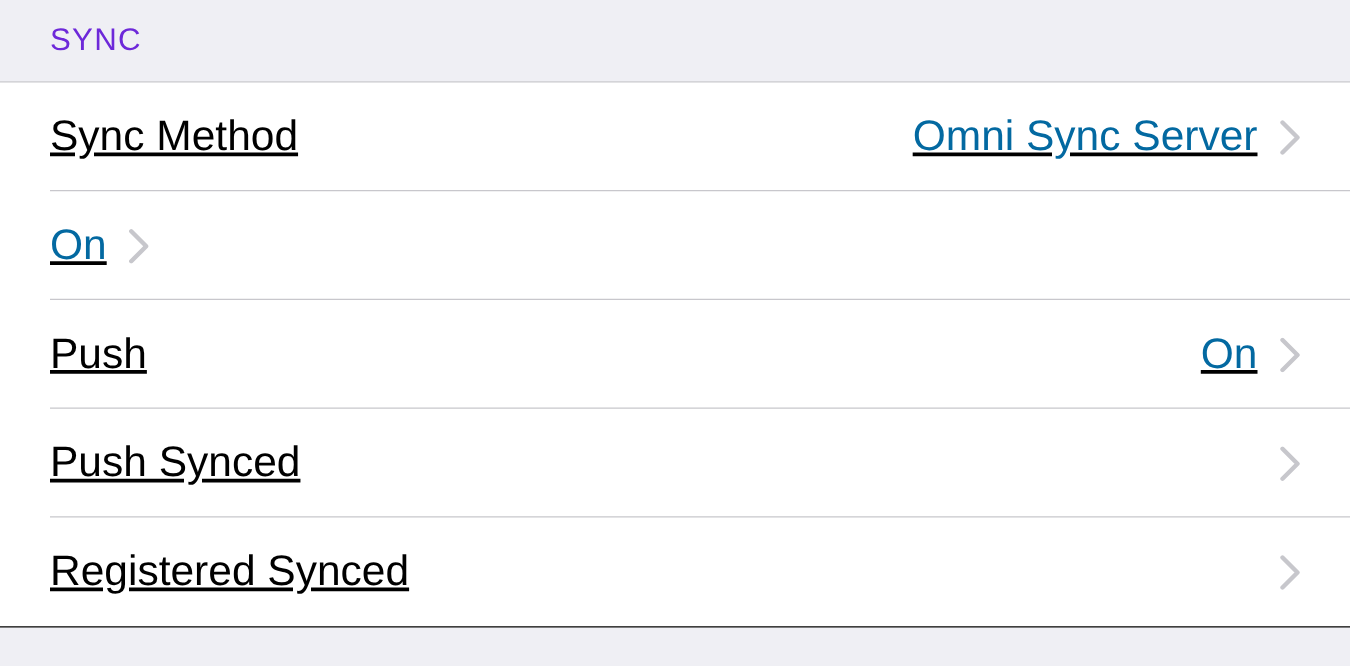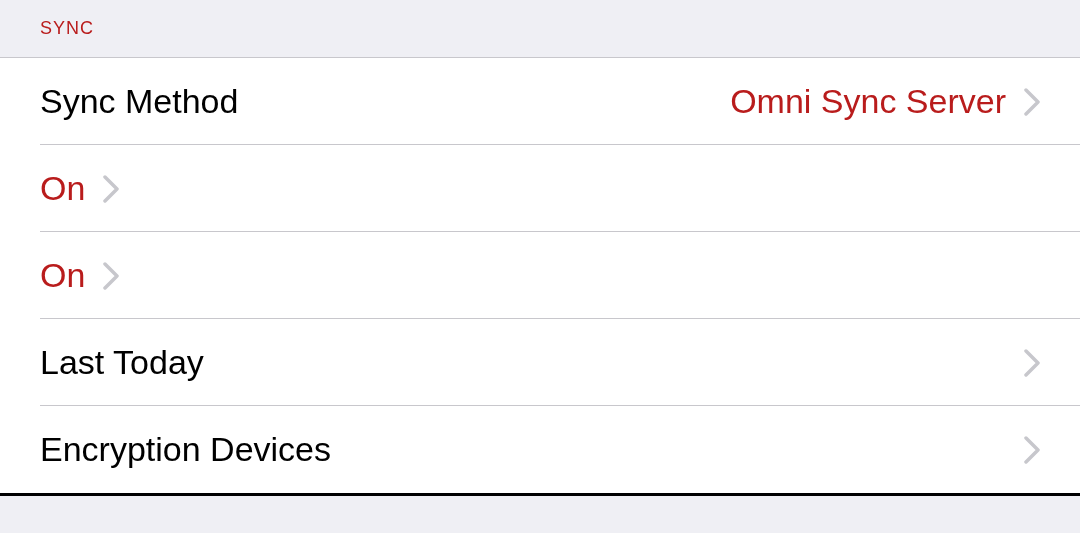--- a/index.html
+++ b/index.html
@@ -9,29 +9,30 @@
     }
     body {
       font-family: -apple-system, BlinkMacSystemFont, "Helvetica Neue", Helvetica, Arial, sans-serif;
       background-color: #efeff4;
       width: 1080px;
       height: 533px;
       overflow: hidden;
     }
     .section-header {
       padding: 18px 40px 18px 40px;
-      font-size: 18px;
-      color: #b91c1c;
+      font-size: 25px;
+      color: #6d28d9;
       letter-spacing: 1px;
       background-color: #efeff4;
     }
     .settings-list {
       background-color: #ffffff;
       border-top: 1px solid #c8c7cc;
-      border-bottom: 3px solid #000000;
+      border-bottom: 1px solid #000000;
+      text-decoration: underline;
     }
     .settings-row {
       display: flex;
       align-items: center;
       padding: 24px 40px 24px 40px;
       position: relative;
       cursor: pointer;
     }
     .settings-row:not(:last-child)::after {
       content: "";
@@ -43,21 +44,21 @@
       background-color: #c8c7cc;
     }
     .row-label {
       font-size: 34px;
       color: #000000;
       font-weight: 400;
       flex: 1;
     }
     .row-value {
       font-size: 34px;
-      color: #b91c1c;
+      color: #0369a1;
       font-weight: 400;
       margin-right: 18px;
     }
     .chevron {
       display: inline-flex;
       align-items: center;
       justify-content: center;
     }
     .chevron svg {
       width: 16px;
@@ -86,39 +87,40 @@
   <div class="settings-row">
     <span class="row-value">On</span>
     <span class="chevron">
       <svg viewBox="0 0 16 28" fill="none" stroke="#c7c7cc" stroke-width="3.5" stroke-linecap="round" stroke-linejoin="round">
           <polyline points="2,2 14,14 2,26"></polyline>
         </svg>
     </span>
   </div>
 
   <div class="settings-row">
+    <span class="row-label">Push</span>
     <span class="row-value">On</span>
     <span class="chevron">
       <svg viewBox="0 0 16 28" fill="none" stroke="#c7c7cc" stroke-width="3.5" stroke-linecap="round" stroke-linejoin="round">
           <polyline points="2,2 14,14 2,26"></polyline>
         </svg>
     </span>
   </div>
 
   <div class="settings-row">
-    <span class="row-label">Last Today</span>
+    <span class="row-label">Push Synced</span>
     <span class="chevron">
       <svg viewBox="0 0 16 28" fill="none" stroke="#c7c7cc" stroke-width="3.5" stroke-linecap="round" stroke-linejoin="round">
           <polyline points="2,2 14,14 2,26"></polyline>
         </svg>
     </span>
   </div>
 
   <div class="settings-row">
-    <span class="row-label">Encryption Devices</span>
+    <span class="row-label">Registered Synced</span>
     <span class="row-value"></span>
     <span class="chevron">
       <svg viewBox="0 0 16 28" fill="none" stroke="#c7c7cc" stroke-width="3.5" stroke-linecap="round" stroke-linejoin="round">
           <polyline points="2,2 14,14 2,26"></polyline>
         </svg>
     </span>
   </div>
 
 </div>
 

